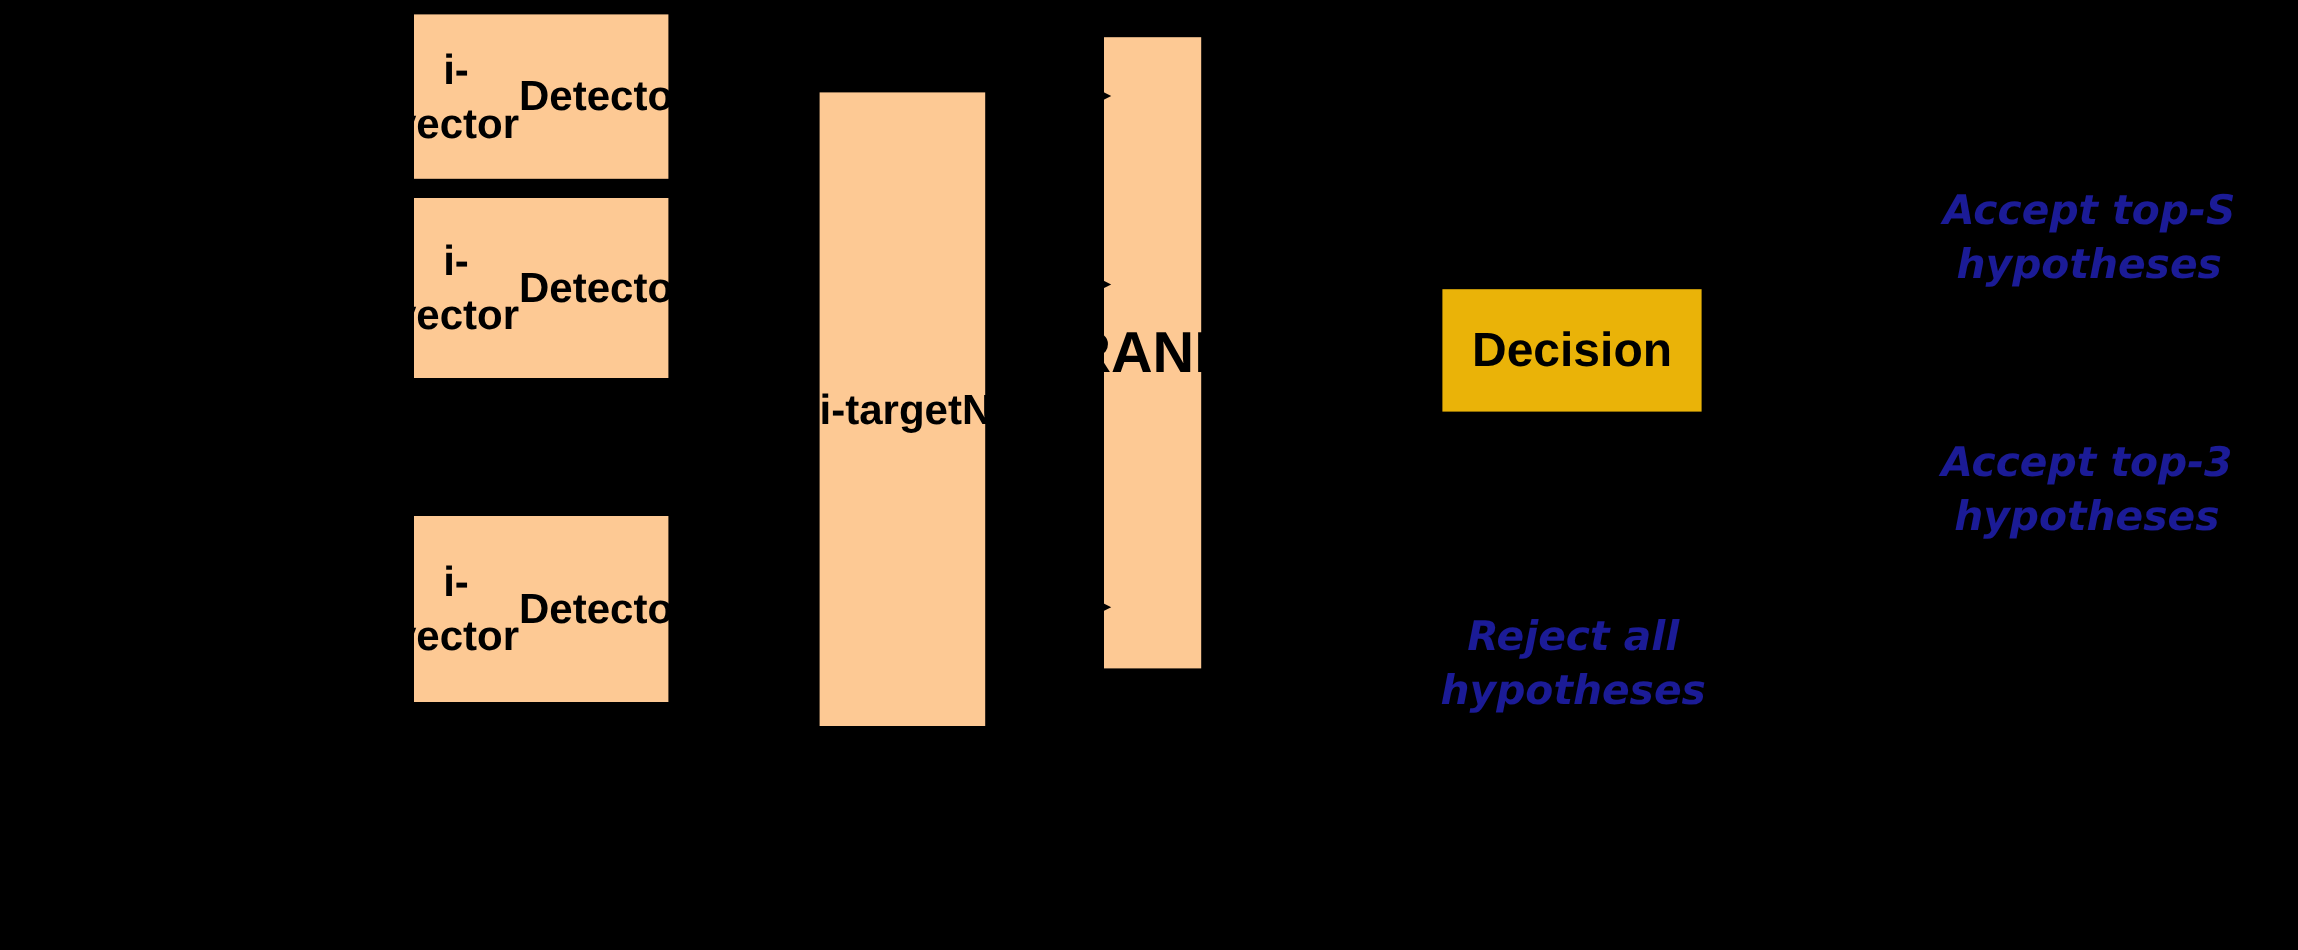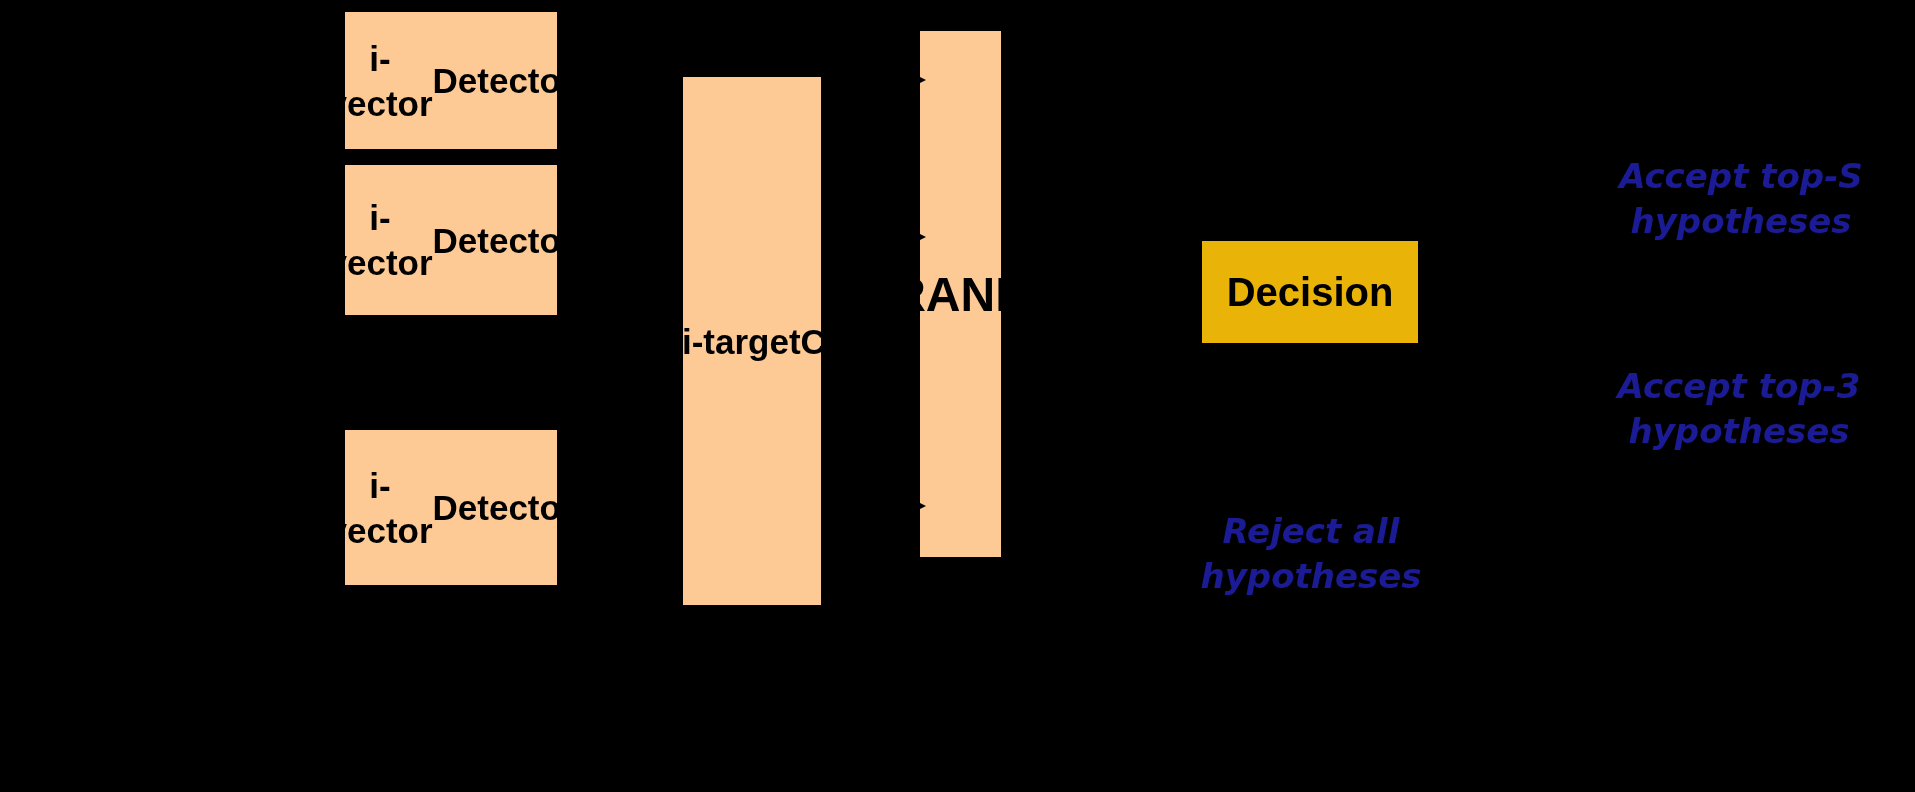--- a/index.html
+++ b/index.html
@@ -57,21 +57,21 @@
   </div>
 
   <div class="box process detector" id="detector-cs">
     <div>i-vector</div>
     <div>Detector</div>
   </div>
 
   <div class="box process" id="multi-box">
     <div>Multi-</div>
     <div>target</div>
-    <div>Class</div>
+    <div>Norm</div>
   </div>
 
   <div class="box process" id="rank-box">
     <div>R</div>
     <div>A</div>
     <div>N</div>
     <div>K</div>
   </div>
 
   <div class="tip" id="tip-1"></div>

